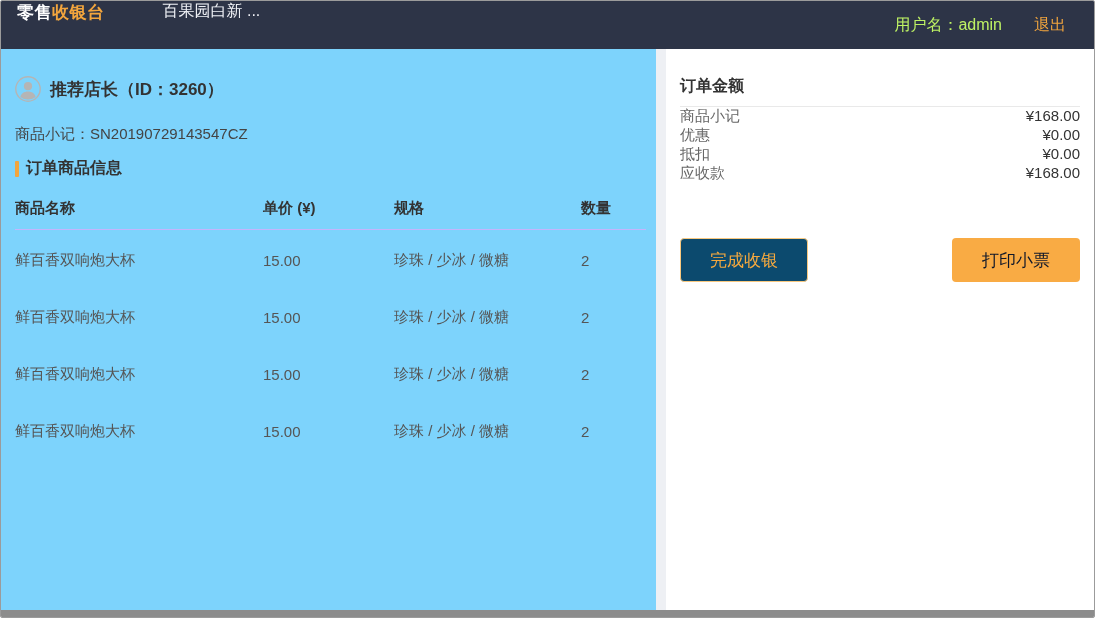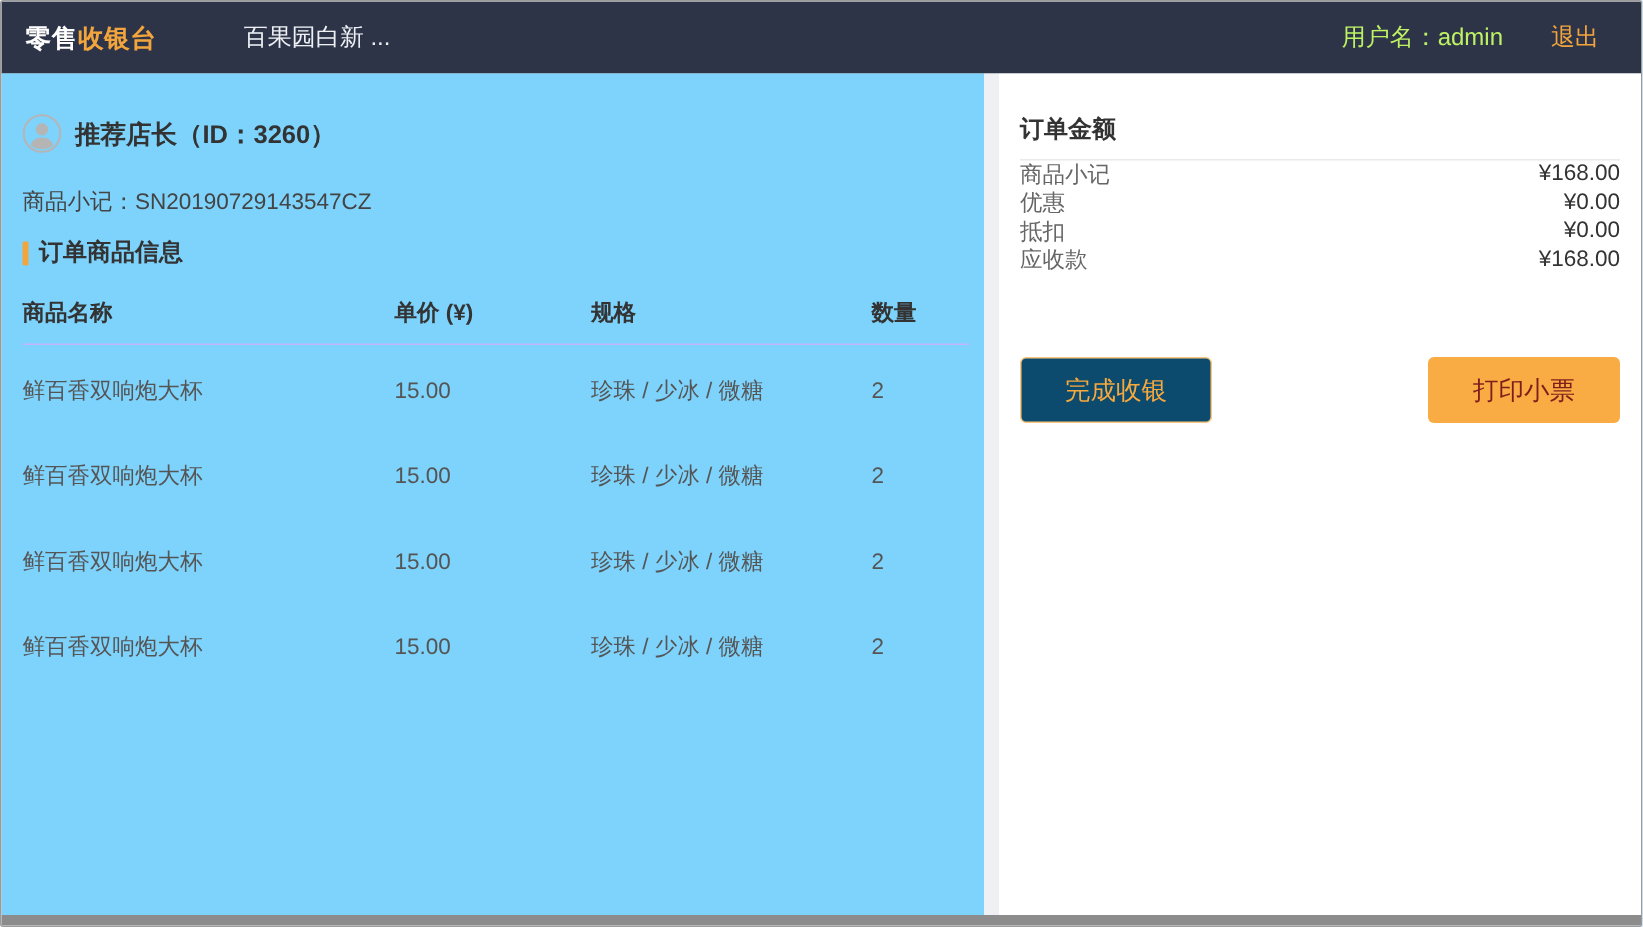--- a/index.html
+++ b/index.html
@@ -12,21 +12,21 @@
     border-radius: 2px;
     display: flex; flex-direction: column;
     overflow: hidden;
     background: #eef0f4;
   }
 
   
   .topbar {
     height: 48px; flex: 0 0 48px;
     background: #2d3447;
-    display: flex; align-items: center;
+    display: flex; 
     padding: 0 28px 0 16px;
   }
   .brand { font-size: 17px; font-weight: bold; color: #ffffff; letter-spacing: 0.5px; }
   .brand .accent { color: #f2a53d; }
   .tab { margin-left: 58px; font-size: 16px; color: #eef0f5; cursor: pointer; }
   .topbar-right { margin-left: auto; display: flex; align-items: center; }
   .username { font-size: 16px; color: #bef264; }
   .logout { font-size: 16px; color: #f2a53d; margin-left: 32px; cursor: pointer; }
 
   
@@ -67,21 +67,21 @@
 
   .buttons { margin-top: 55px; display: flex; justify-content: space-between; }
   .btn {
     width: 128px; height: 44px;
     border-radius: 4px;
     font-size: 17px;
     font-family: "Liberation Sans", "DejaVu Sans", sans-serif;
     cursor: pointer;
   }
   .btn-outline { background: #0c4a6e; border: 1px solid #f8c87f; color: #f6a93e; }
-  .btn-filled { background: #f9ab44; border: none; color: #7f1d1d; }
+  .btn-filled { background: #f9ab44; border: none; color: #0f172a; }
 
   
   .bottombar { flex: 0 0 7px; background: #8c8c8c; }
 </style>
 </head>
 <body>
 
 <div class="window">
 
   <header class="topbar">

